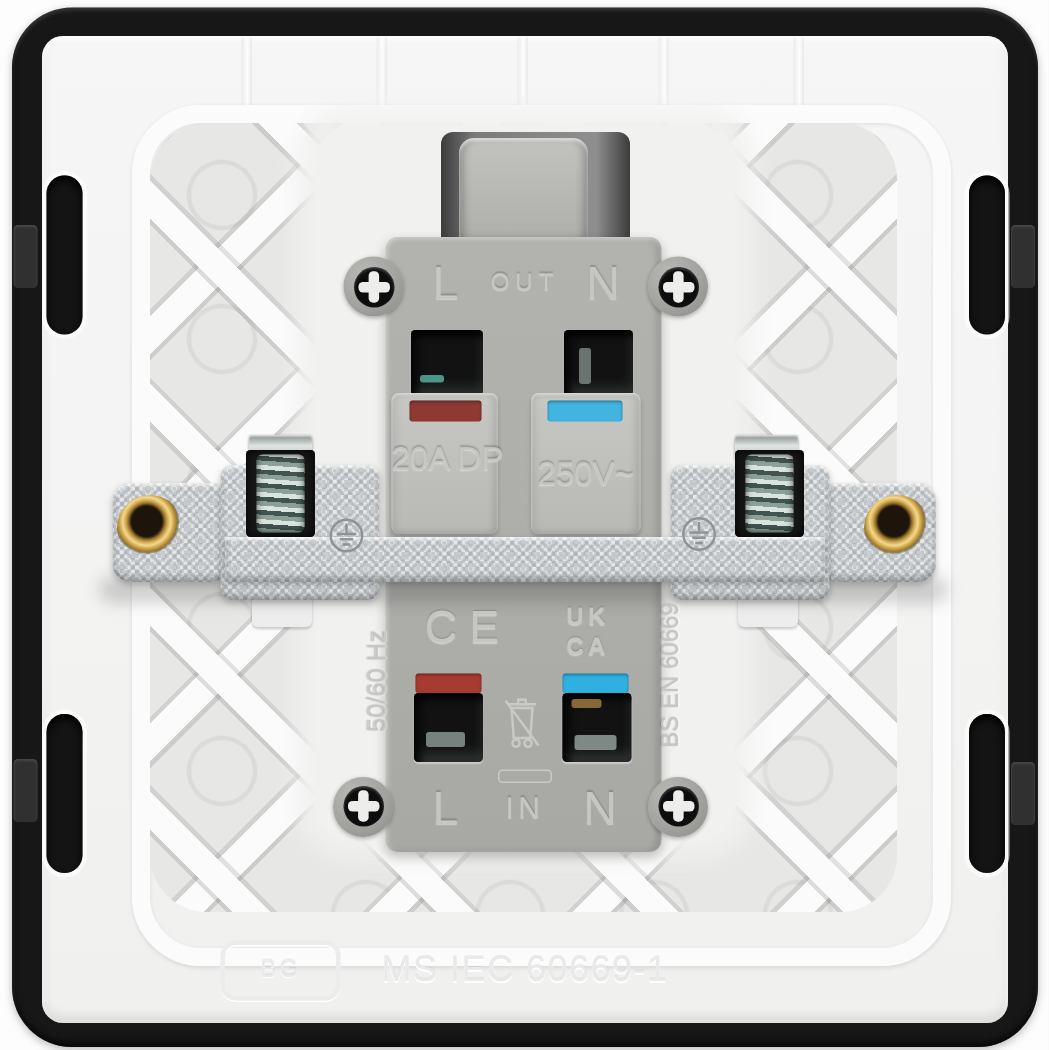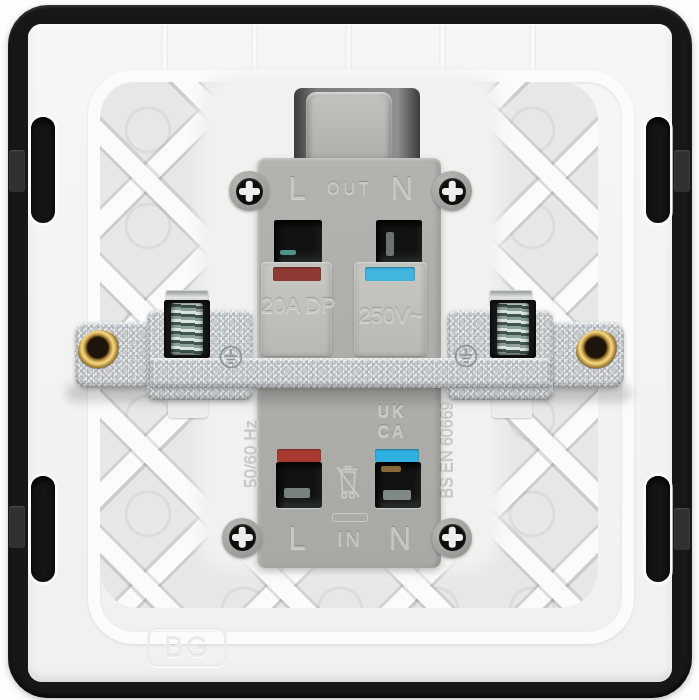--- a/index.html
+++ b/index.html
@@ -167,20 +167,21 @@
     <circle cx="13" cy="13" r="10.5" fill="none" stroke="#8e9396" stroke-width="1.6"></circle>
     <line x1="13" y1="5" x2="13" y2="11.5" stroke="#8e9396" stroke-width="1.6"></line>
     <line x1="6.5" y1="12" x2="19.5" y2="12" stroke="#8e9396" stroke-width="1.6"></line>
     <line x1="8.5" y1="15.5" x2="17.5" y2="15.5" stroke="#8e9396" stroke-width="1.6"></line>
     <line x1="10.5" y1="19" x2="15.5" y2="19" stroke="#8e9396" stroke-width="1.6"></line>
   </svg>
 
   <div class="abs brass" style="left:78px;top:330px;"></div>
   <div class="abs brass" style="left:576px;top:330px;"></div>
 
+  <div class="abs emboss" style="left:272px;top:402px;width:80px;font-size:30px;letter-spacing:8px;">CE</div>
   <div class="abs emboss" style="left:366px;top:402px;width:52px;font-size:16px;font-weight:bold;letter-spacing:3px;line-height:20px;">
     <div>UK</div>
     <div>CA</div>
   </div>
   <div class="abs emboss vtext" style="left:197px;top:444px;width:110px;height:20px;font-size:17px;">50/60 Hz</div>
   <div class="abs emboss vtext" style="left:393px;top:441px;width:110px;height:18px;font-size:16px;">BS EN 60669</div>
 
   <div class="abs strip" style="left: 277px; top: 449px; width: 44px; height: 13px; background-color: rgb(168, 59, 47);"></div>
   <div class="abs strip" style="left: 375px; top: 449px; width: 44px; height: 13px; background-color: rgb(47, 176, 224);"></div>
 
@@ -223,16 +224,17 @@
   <div class="abs phillips" style="left:229px;top:524px;">
       <div class="ph-bar"></div>
       <div class="ph-bar ph-v"></div>
     </div>
   <div class="abs phillips" style="left:439px;top:524px;">
       <div class="ph-bar"></div>
       <div class="ph-bar ph-v"></div>
     </div>
 
   <div class="abs brandbox" style="left:147px;top:627px;width:74px;height:34px;">
-    <div class="emboss-white" style="font-size:29px;font-weight:normal;letter-spacing:2px;line-height:34px;">BG</div>
-  </div>
+    <div class="emboss-white" style="font-size:16px;font-weight:normal;letter-spacing:2px;line-height:34px;">BG</div>
+  </div>
+  <div class="abs emboss-white" style="left:250px;top:633px;width:200px;font-size:24px;letter-spacing:1px;">MS IEC 60669-1</div>
 
 </div>
 
 </body></html>

